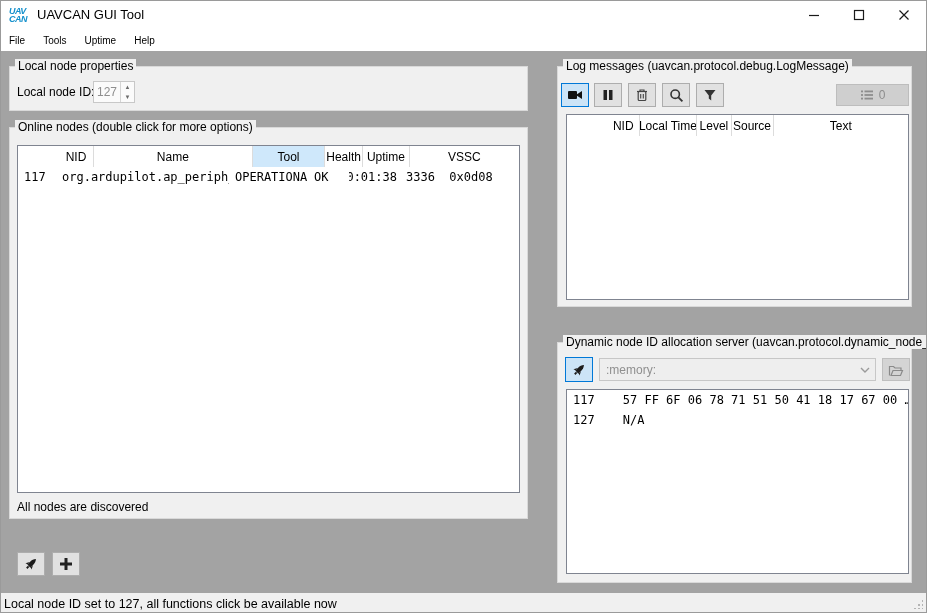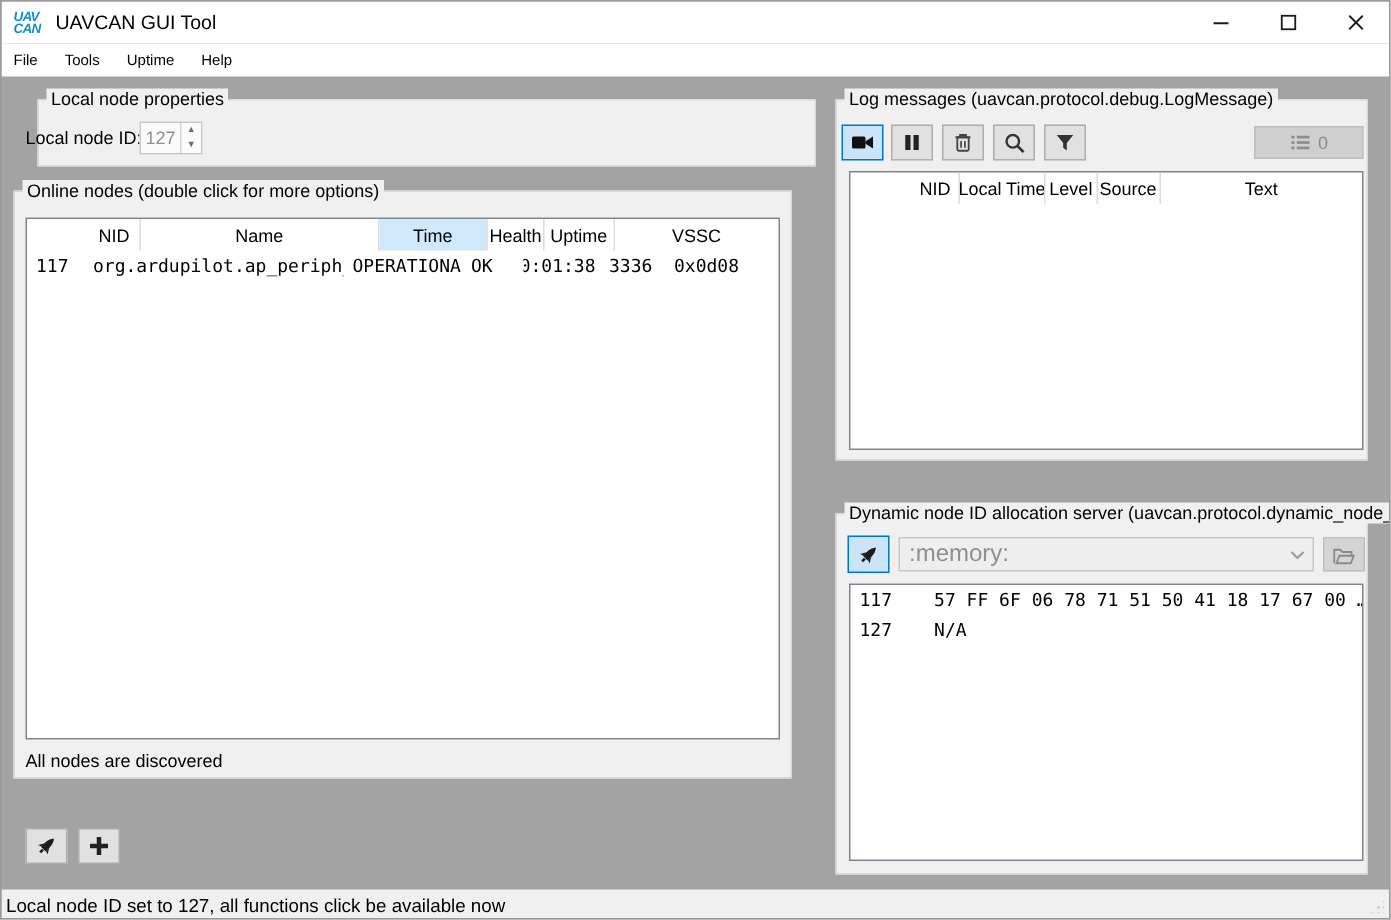--- a/index.html
+++ b/index.html
@@ -25,21 +25,21 @@
 
   
   .tool-btn { position:absolute; width:28px; height:24px; background:#e1e1e1; border:1px solid #adadad; display:flex; align-items:center; justify-content:center; }
   .tool-btn.active { background:#cce4f7; border-color:#0078d7; }
   .tool-btn.disabled { background:#d4d4d4; border-color:#bfbfbf; }
   .spinbox { position:absolute; left:92px; top:80px; width:42px; height:22px; background:#fbfbfb; border:1px solid #c8c8c8; display:flex; }
   .spin-val { flex:1; color:#8f8f8f; font-size:12px; display:flex; align-items:center; justify-content:center; }
   .spin-btns { width:14px; border-left:1px solid #d5d5d5; display:flex; flex-direction:column; }
   .spin-btns span { flex:1; display:flex; align-items:center; justify-content:center; font-size:6px; color:#6b6b6b; line-height:1; }
   .combo { position:absolute; left:598px; top:357px; width:277px; height:23px; background:#eeeeee; border:1px solid #c7c7c7; display:flex; align-items:center; }
-  .combo-text { flex:1; padding-left:6px; color:#8f8f8f; font-size:16px; }
+  .combo-text { flex:1; padding-left:6px; color:#8f8f8f; font-size:12px; }
   .combo-arrow { width:20px; display:flex; align-items:center; justify-content:center; }
   .counter-btn { position:absolute; left:835px; top:83px; width:73px; height:22px; background:#cfcfcf; border:1px solid #bdbdbd; display:flex; align-items:center; justify-content:center; gap:5px; color:#8d8d8d; font-size:12px; }
 
   
   .table { position:absolute; background:#fff; border:1px solid #7f8490; }
   .thead { display:flex; height:21px;padding-left:41px; }
   .th { display:flex; align-items:center; justify-content:center; font-size:12px; border-right:1px solid #dcdcdc; overflow:hidden; white-space:nowrap; }
   .th:last-child { border-right:none; }
   .th.hl { background:#cfe8fb; }
   .trow { display:flex; height:20px;text-align:right; }
@@ -90,40 +90,40 @@
     </div>
   </div>
 
   <div class="menubar">
     <div class="menu-item">File</div>
     <div class="menu-item">Tools</div>
     <div class="menu-item">Uptime</div>
     <div class="menu-item">Help</div>
   </div>
 
-  <div class="group" style="left:24px; top:65px; width:519px; height:45px;">
+  <div class="group" style="left:8px; top:65px; width:519px; height:45px;">
     <div class="group-title">Local node properties</div>
   </div>
   <div class="note-text" style="left:16px; top:84px;">Local node ID:</div>
   <div class="spinbox">
     <div class="spin-val">127</div>
     <div class="spin-btns">
       <span>▲</span>
       <span>▼</span>
     </div>
   </div>
 
   <div class="group" style="left:8px; top:126px; width:519px; height:392px;">
     <div class="group-title">Online nodes (double click for more options)</div>
   </div>
   <div class="table" style="left:16px; top:144px; width:503px; height:348px;">
     <div class="thead">
       <div class="th on-c0">NID</div>
       <div class="th on-c1">Name</div>
-      <div class="th on-c2 hl">Time</div>
+      <div class="th on-c2 hl">Tool</div>
       <div class="th on-c3">Health</div>
       <div class="th on-c4">Uptime</div>
       <div class="th on-c5">VSSC</div>
     </div>
     <div class="trow">
       <div class="td on-c0">117</div>
       <div class="td on-c1">org.ardupilot.ap_periph_…</div>
       <div class="td on-c2">OPERATIONAL</div>
       <div class="td on-c3">OK</div>
       <div class="td on-c4 r">0:01:38</div>

